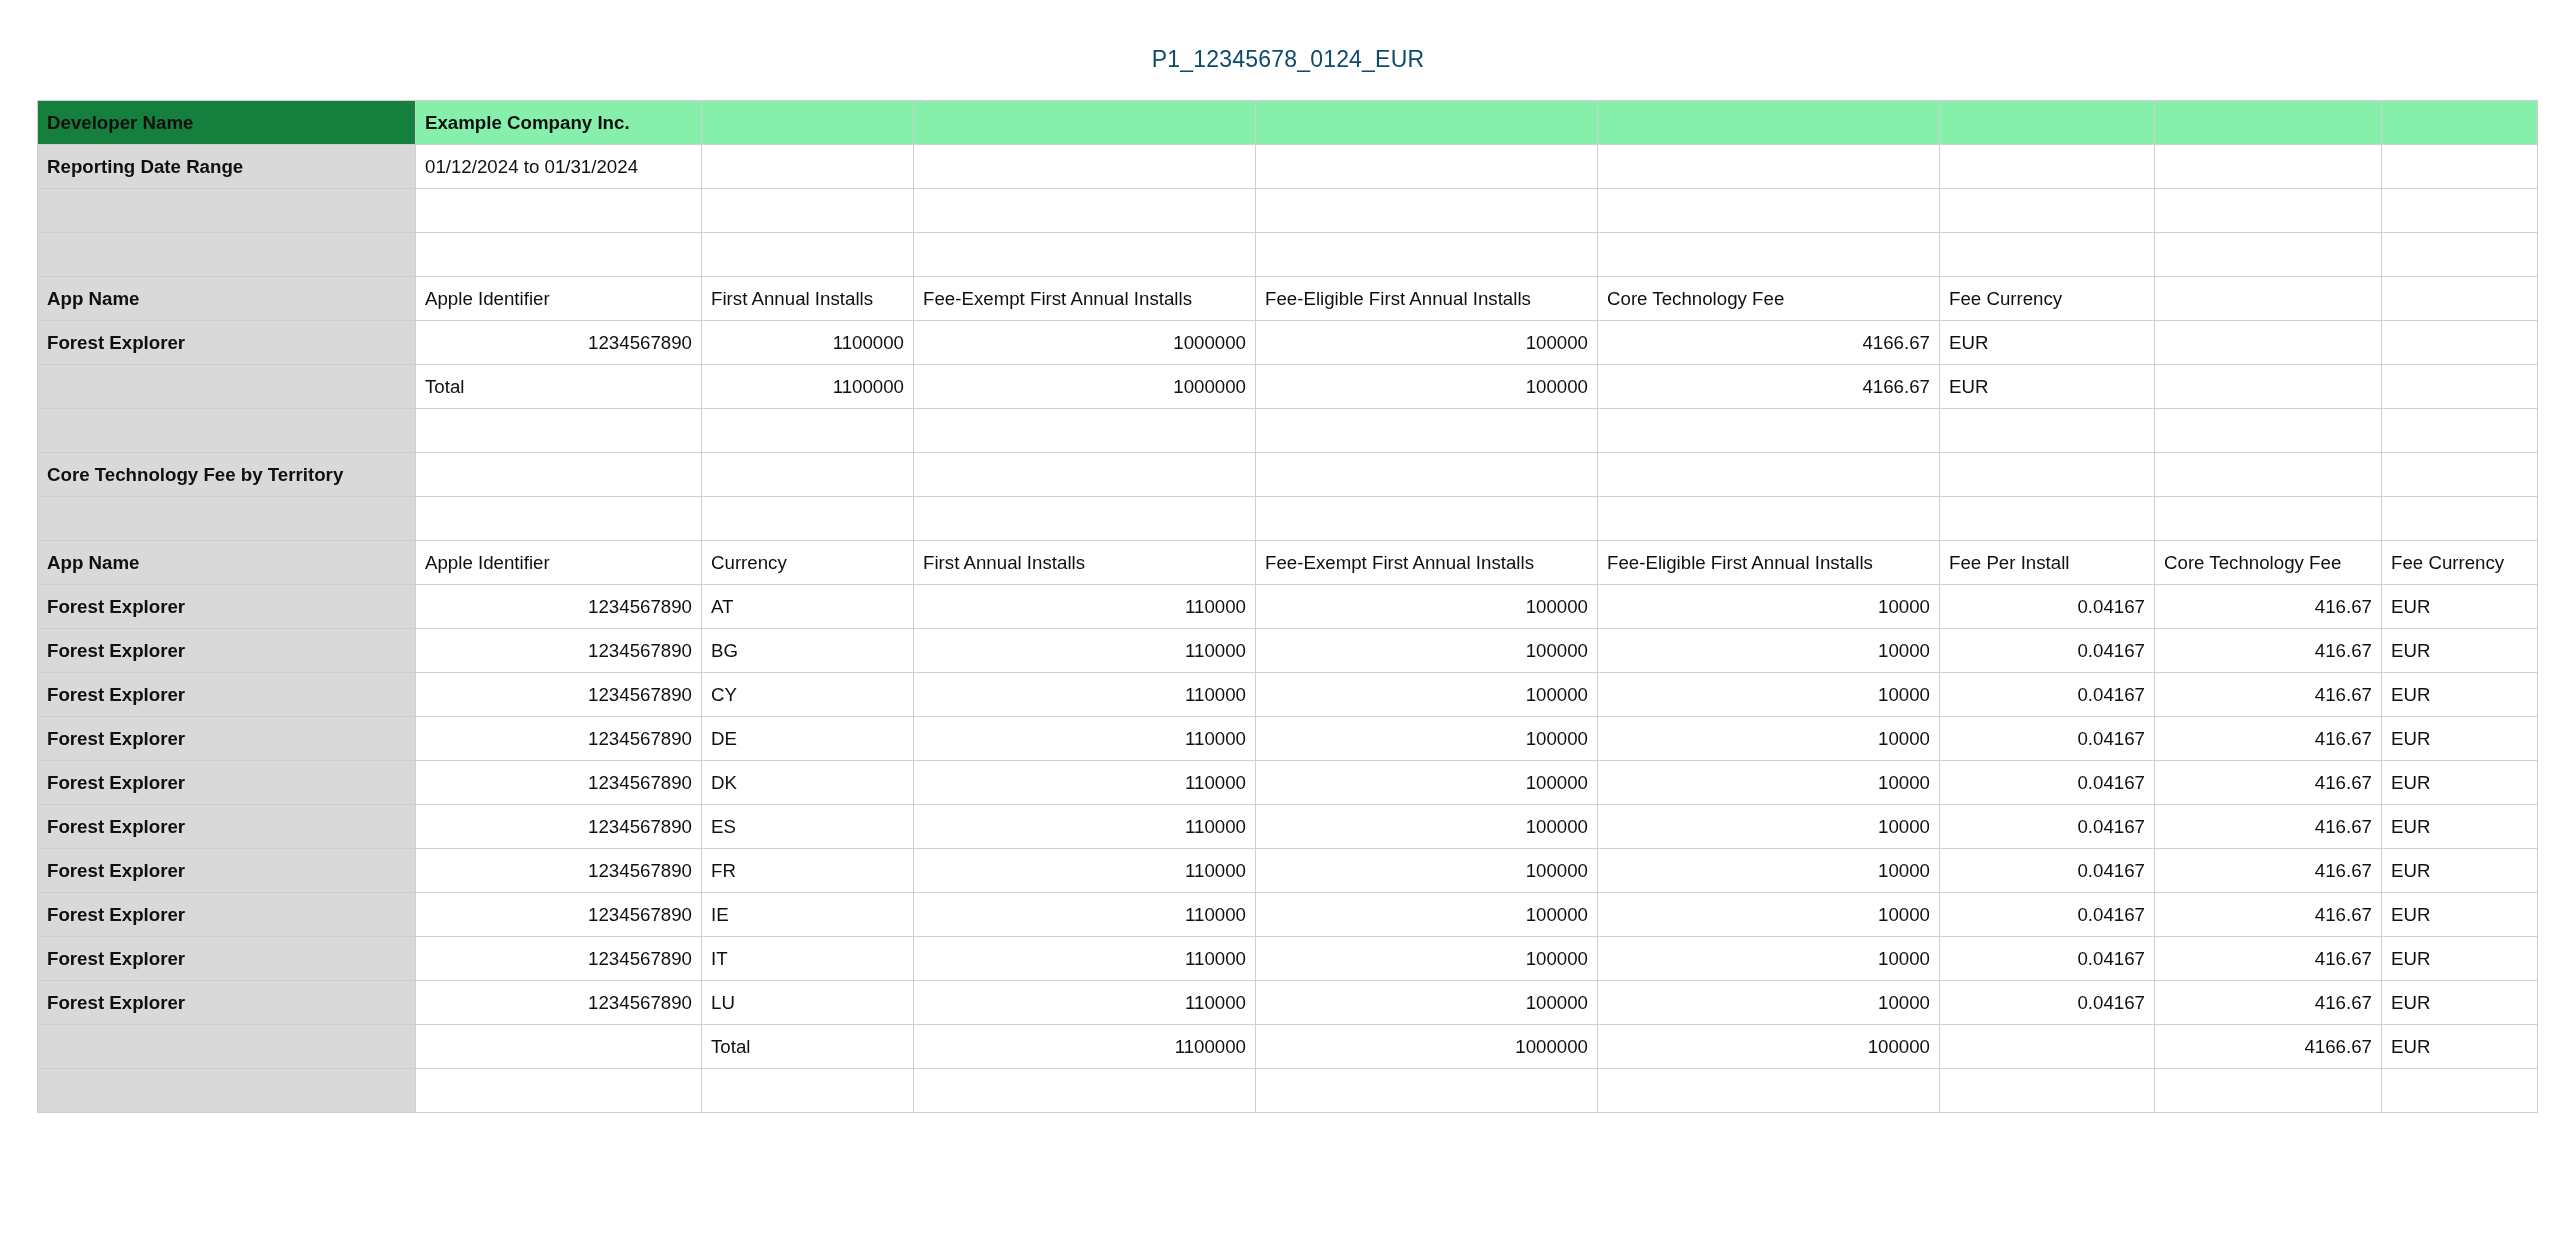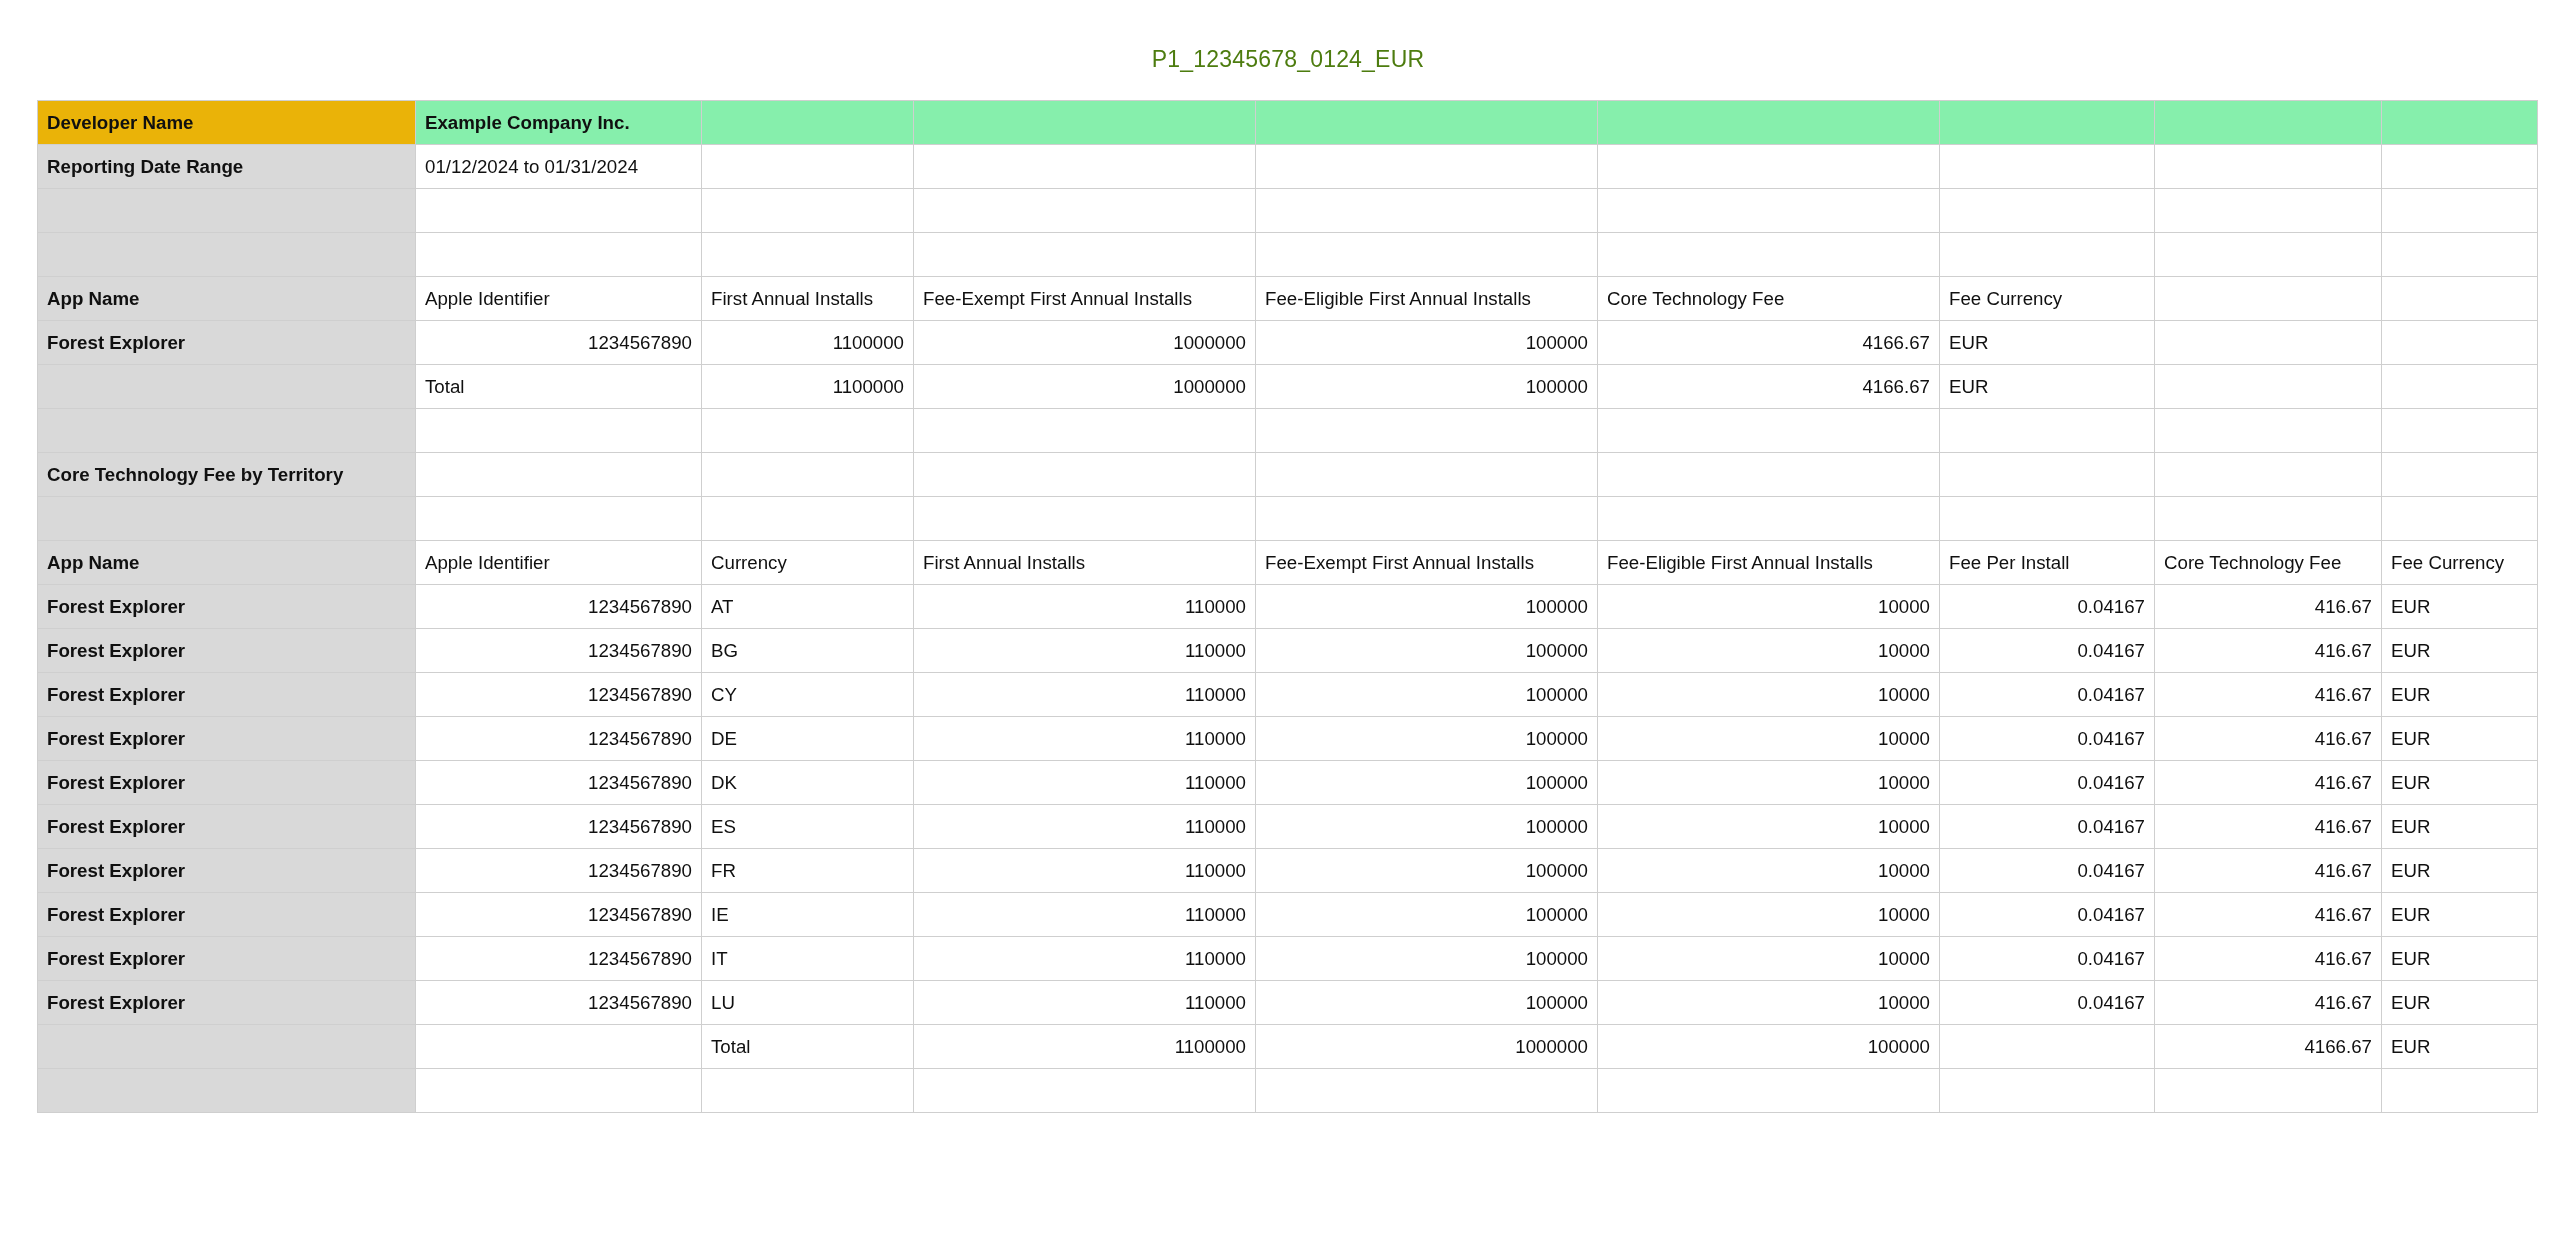--- a/index.html
+++ b/index.html
@@ -14,21 +14,21 @@
     min-height: 1245px;
     -webkit-font-smoothing: antialiased;
   }
   .page {
     width: 2576px;
     padding: 0;
   }
   .doc-title {
     text-align: center;
     font-size: 23px;
-    color: #4d7c0f;
+    color: #0c4a6e;
     padding: 46px 0 27px 0;
     font-weight: 400;
     letter-spacing: 0.2px;
   }
   .sheet-wrap {
     padding: 0 37px 0 37px;
   }
   table.sheet {
     border-collapse: collapse;
     width: 2501px;
@@ -60,21 +60,21 @@
     background: #d9d9d9;
     font-weight: bold;
   }
   .lbl-empty {
     background: #d9d9d9;
   }
   .hdr-dark {
     background: #86efac;
   }
   .hdr-dark.lbl {
-    background: #eab308;
+    background: #15803d;
     font-weight: bold;
   }
   .num { text-align: right; }
   .b { font-weight: bold; }
 </style>
 </head>
 <body>
 
 <div class="page">
 

